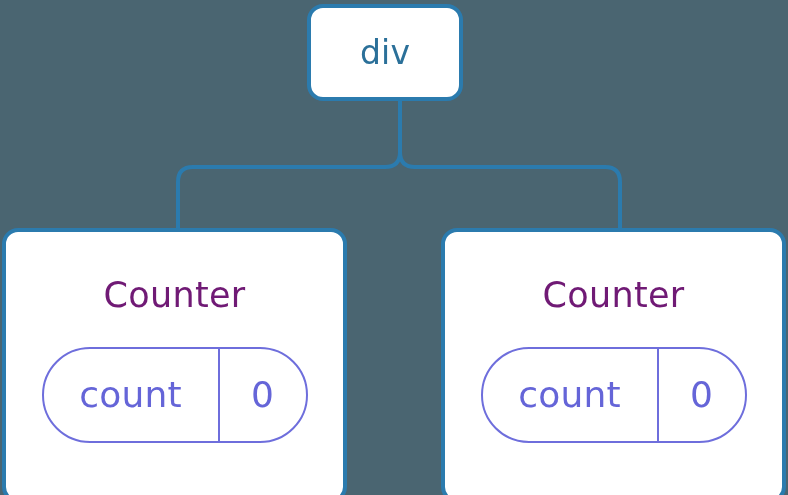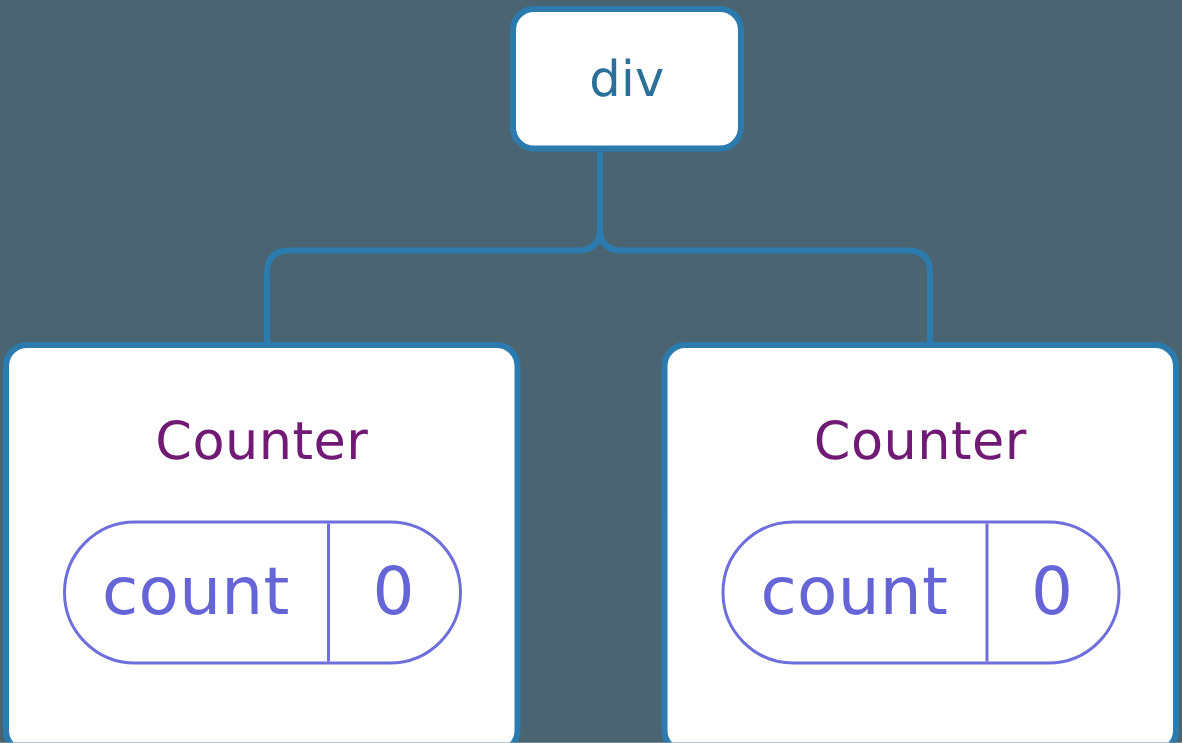--- a/index.html
+++ b/index.html
@@ -36,21 +36,21 @@
     position: absolute;
     background: #FFFFFF;
     border: 4px solid #2B7BAE;
     border-radius: 16px;
     box-sizing: border-box;
     z-index: 2;
   }
 
   
   #node-div {
-    left: 340px;
+    left: 307px;
     top: 4px;
     width: 156px;
     height: 97px;
     display: flex;
     align-items: center;
     justify-content: center;
   }
   #node-div .node-title {
     font-size: 33px;
     color: #2B7099;
@@ -106,21 +106,21 @@
     box-sizing: border-box;
   }
   .pill-value {
     flex: 1 1 auto;
     display: flex;
     align-items: center;
     justify-content: center;
   }
   .pill-key-label,
   .pill-value-label {
-    font-size: 44px;
+    font-size: 36px;
     color: #6565D8;
     line-height: 1;
     letter-spacing: 0.2px;
   }
 </style>
 </head>
 <body>
 
 <div id="canvas">
 

